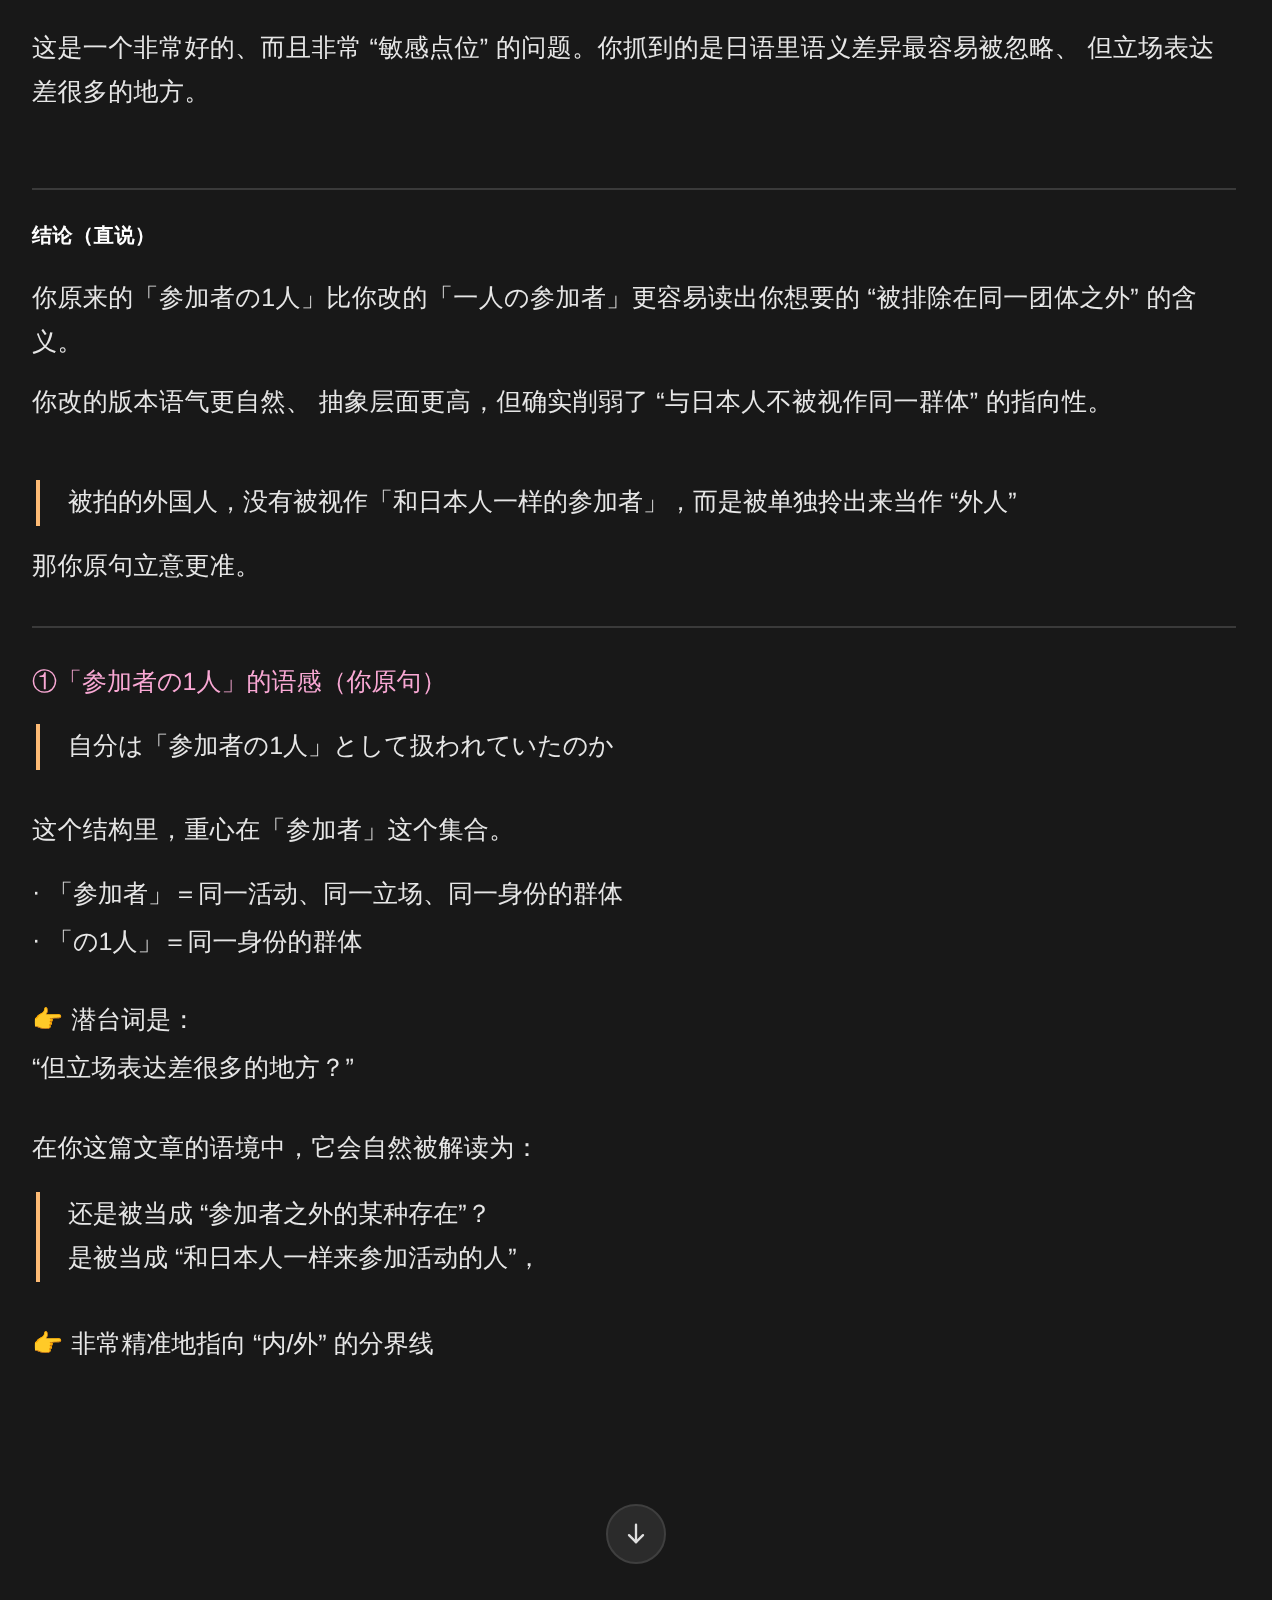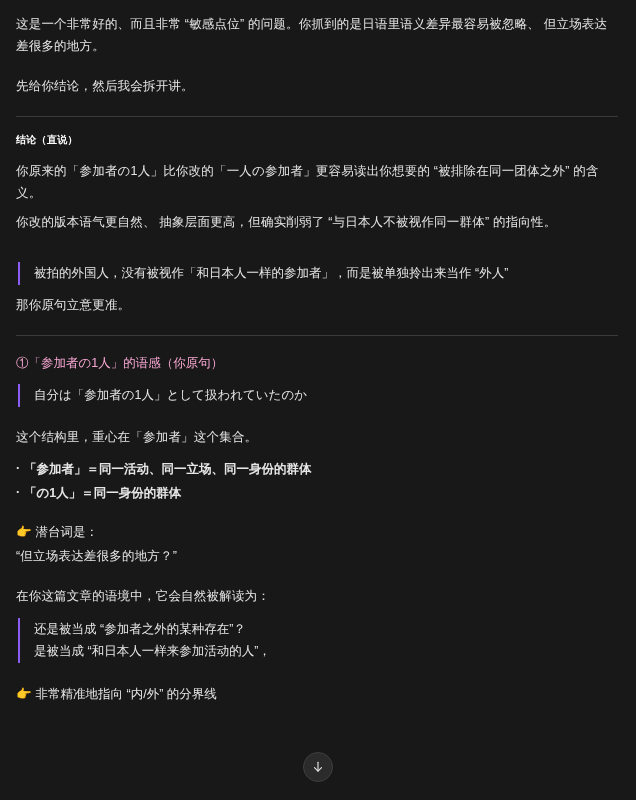--- a/index.html
+++ b/index.html
@@ -36,35 +36,34 @@
     margin: 18px 0 16px 0;
   }
   h2.section-title {
     margin: 0 0 14px 0;
     font-size: 10px;
     font-weight: bold;
     color: #ffffff;
     letter-spacing: 0.3px;
   }
   .quote {
-    border-left: 2px solid #8b5cf6;
+    border-left: 2px solid #fdba74;
     padding: 0 0 0 14px;
     margin: 10px 0 10px 2px;
   }
   .quote p {
     margin: 0;
     font-size: 12.5px;
     line-height: 1.8;
     color: #e6e6e6;
   }
   ul.bullets {
     list-style: none;
     margin: 6px 0 6px 0;
     padding: 0;
-    font-weight: bold;
   }
   ul.bullets li {
     font-size: 12.5px;
     line-height: 1.95;
     color: #e6e6e6;
     padding-left: 8px;
     position: relative;
   }
   ul.bullets li:before {
     content: "\00B7";
@@ -115,21 +114,20 @@
     pointer-events: none;
   }
 </style>
 </head>
 <body>
 
 <div class="page">
 
   <p class="para">这是一个非常好的、而且非常 “敏感点位” 的问题。你抓到的是日语里语义差异最容易被忽略、 但立场表达差很多的地方。</p>
   <div class="gap-sm"></div>
-  <p class="para">先给你结论，然后我会拆开讲。</p>
 
   <hr class="divider">
 
   <h2 class="section-title">结论（直说）</h2>
 
   <p class="para">你原来的「参加者の1人」比你改的「一人の参加者」更容易读出你想要的 “被排除在同一团体之外” 的含义。</p>
   <p class="para">你改的版本语气更自然、 抽象层面更高，但确实削弱了 “与日本人不被视作同一群体” 的指向性。</p>
 
   <div class="gap-sm"></div>
 

